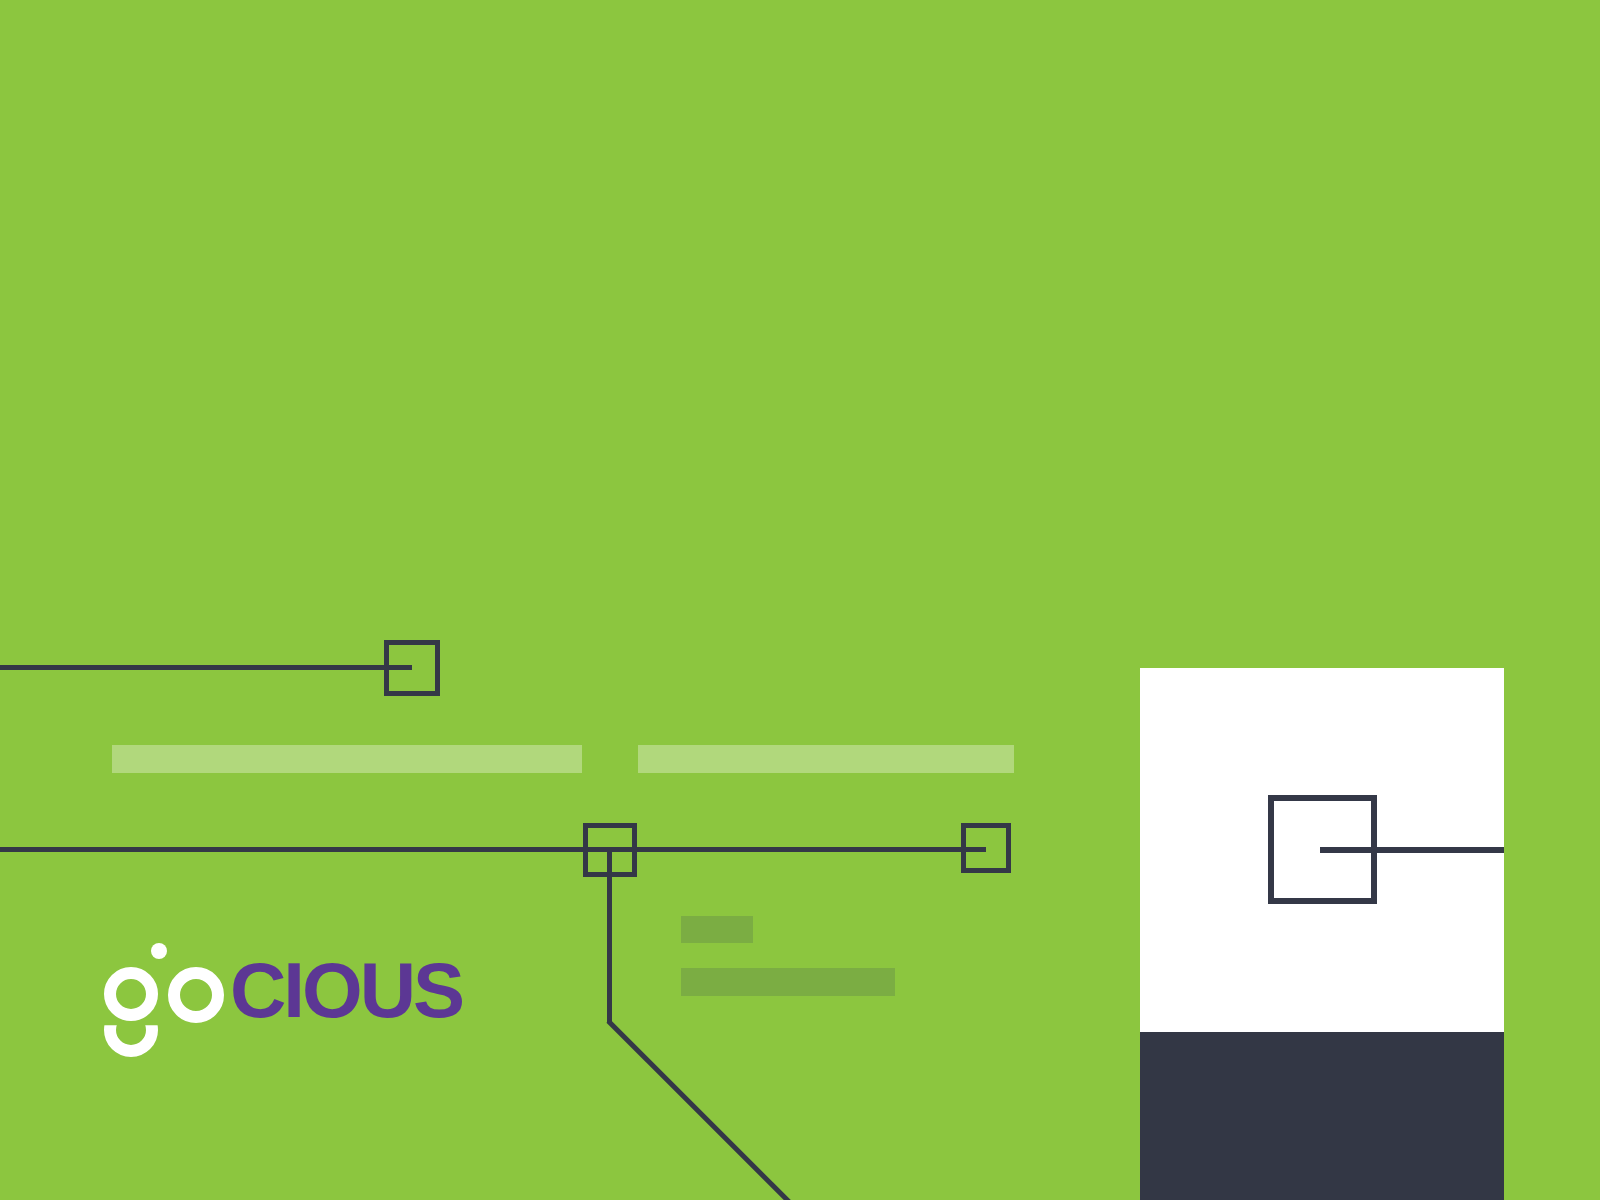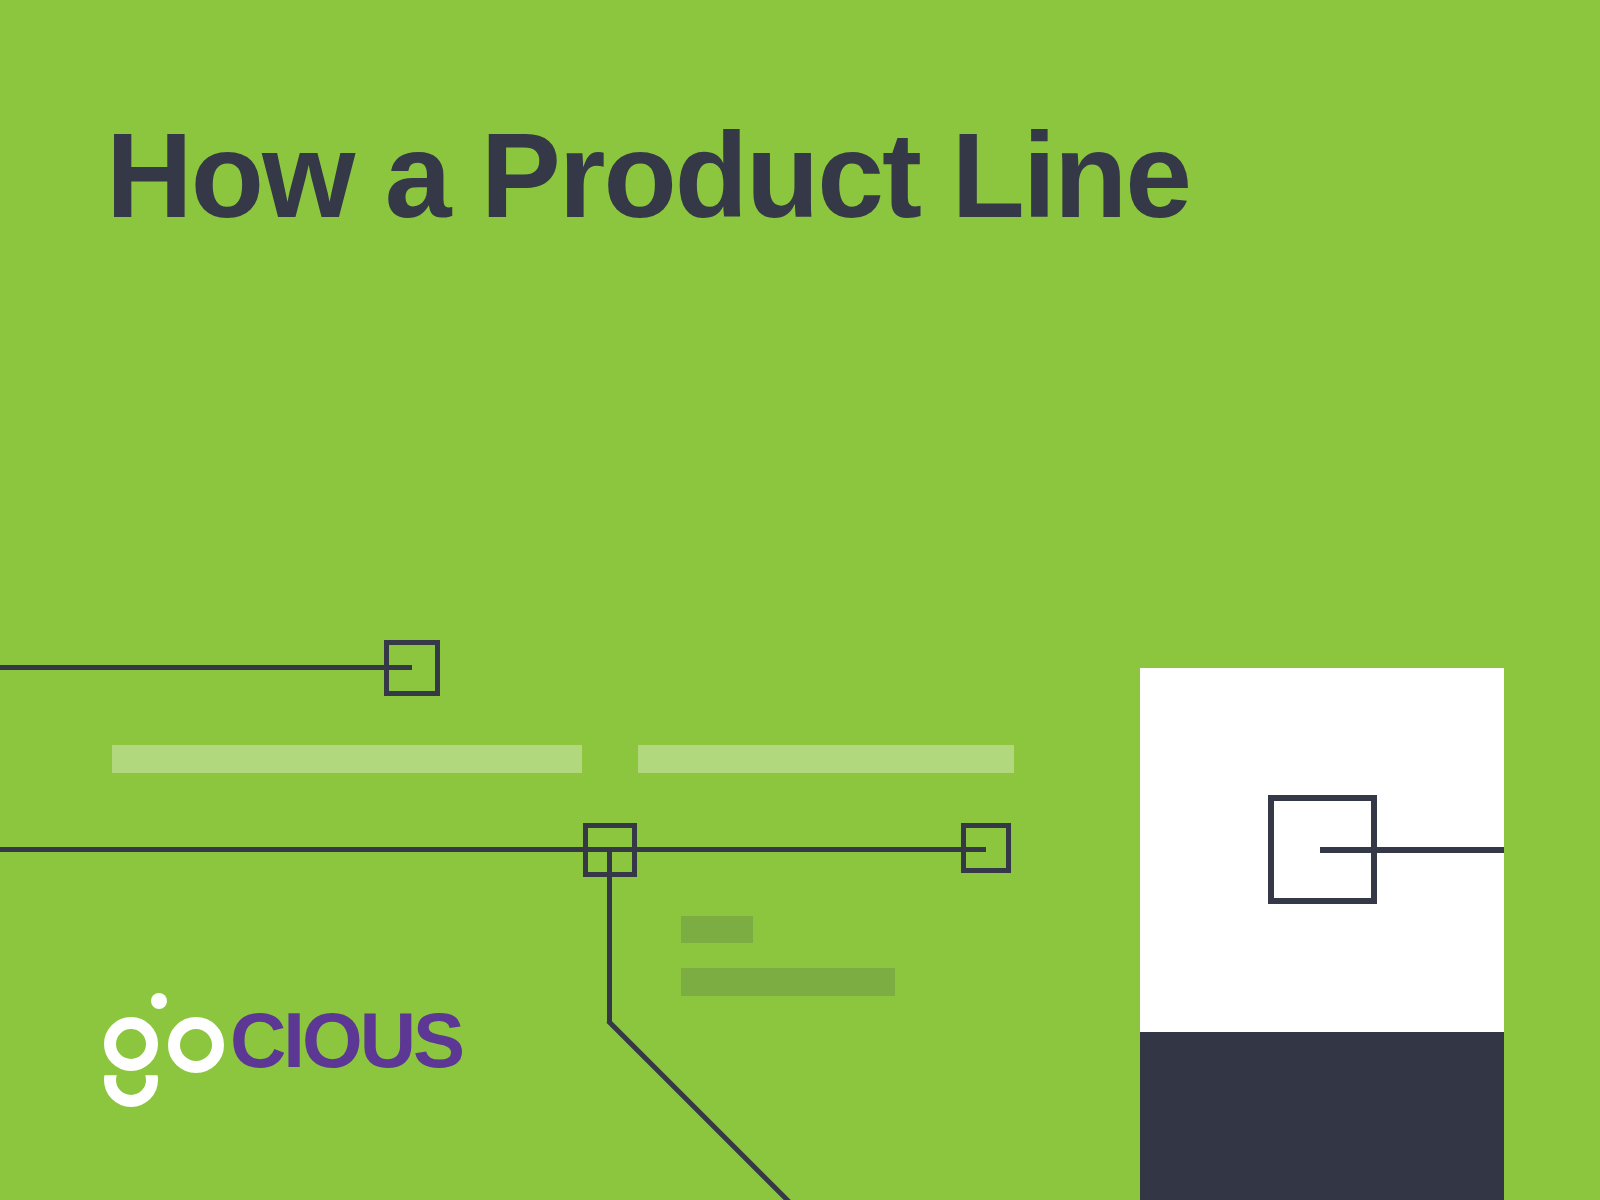--- a/index.html
+++ b/index.html
@@ -70,21 +70,21 @@
     left: 1140px; top: 1032px; width: 364px; height: 168px;
     background: #333745;
   }
   .sq-4 {
     left: 1268px; top: 795px; width: 109px; height: 109px;
     border-width: 6px;
   }
   .hline-3 { left: 1320px; top: 847px; width: 184px; height: 6px; }
 
   
-  .logo { position: absolute; left: 104px; top: 990px; width: 420px; height: 130px; }
+  .logo { position: absolute; left: 104px; top: 940px; width: 420px; height: 130px; }
   .logo .g-dot {
     position: absolute; left: 47px; top: 3px;
     width: 16px; height: 16px; border-radius: 50%;
     background: #FFFFFF;
   }
   .logo .g-bowl {
     position: absolute; left: 0; top: 27px;
     width: 54px; height: 54px; border-radius: 50%;
     border: 12px solid #FFFFFF;
   }
@@ -107,21 +107,20 @@
     text-transform: uppercase;
     color: #5C3794;
   }
 </style>
 </head>
 <body>
 
 <div class="canvas">
 
   <h1 class="title">
-    <span>How a Product Line</span>
   </h1>
 
   <div class="hline hline-1"></div>
   <div class="sq sq-1"></div>
 
   <div class="lightbar lightbar-1"></div>
   <div class="lightbar lightbar-2"></div>
 
   <div class="hline hline-2"></div>
   <div class="sq sq-2"></div>

